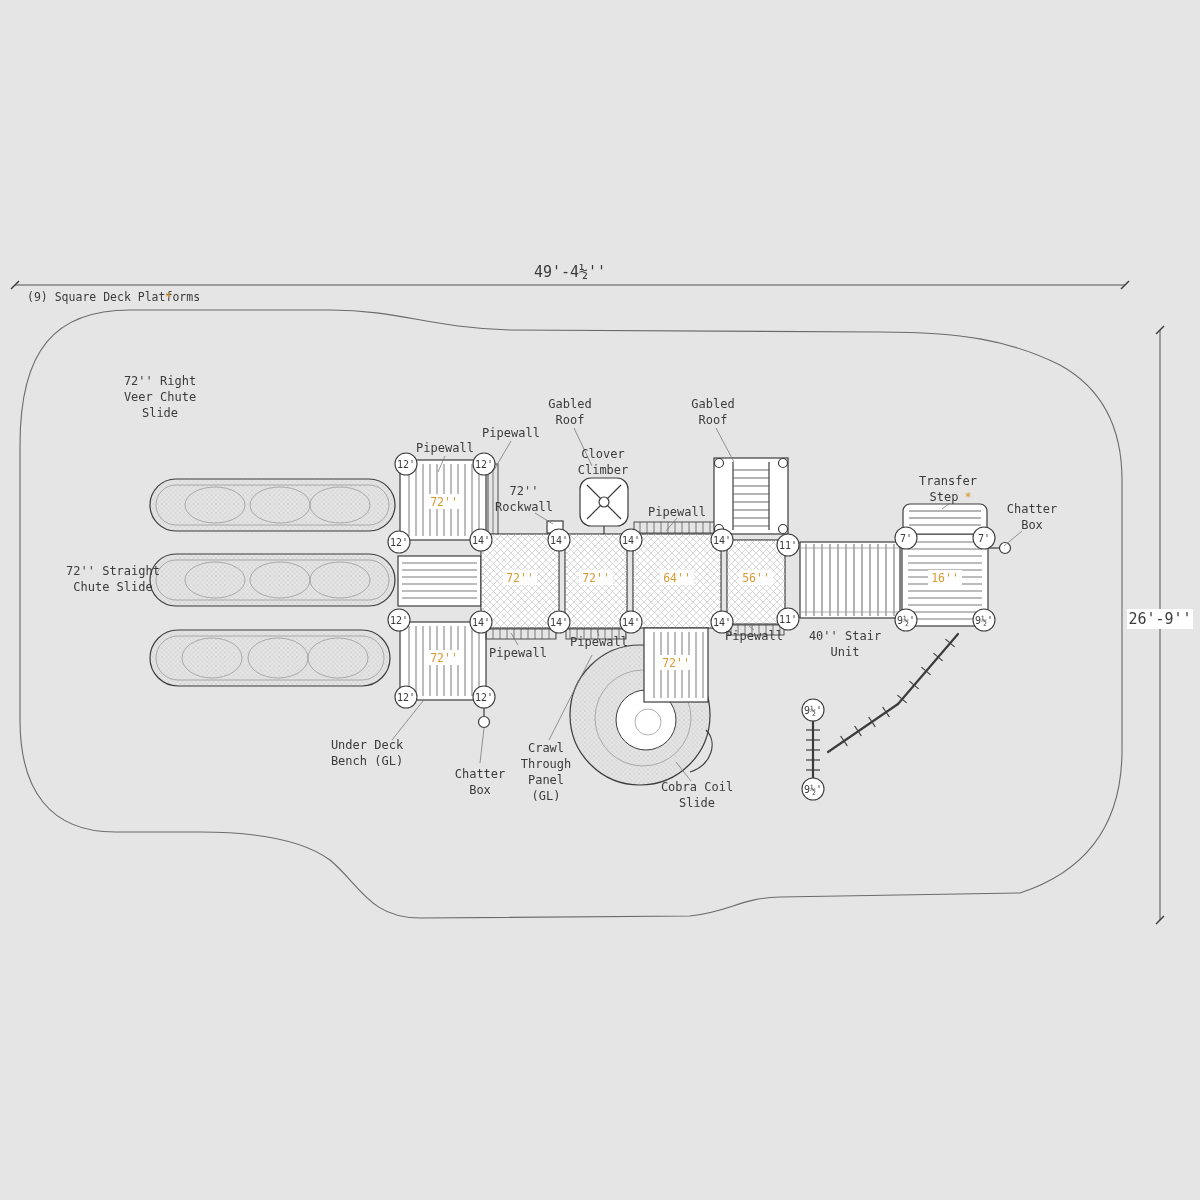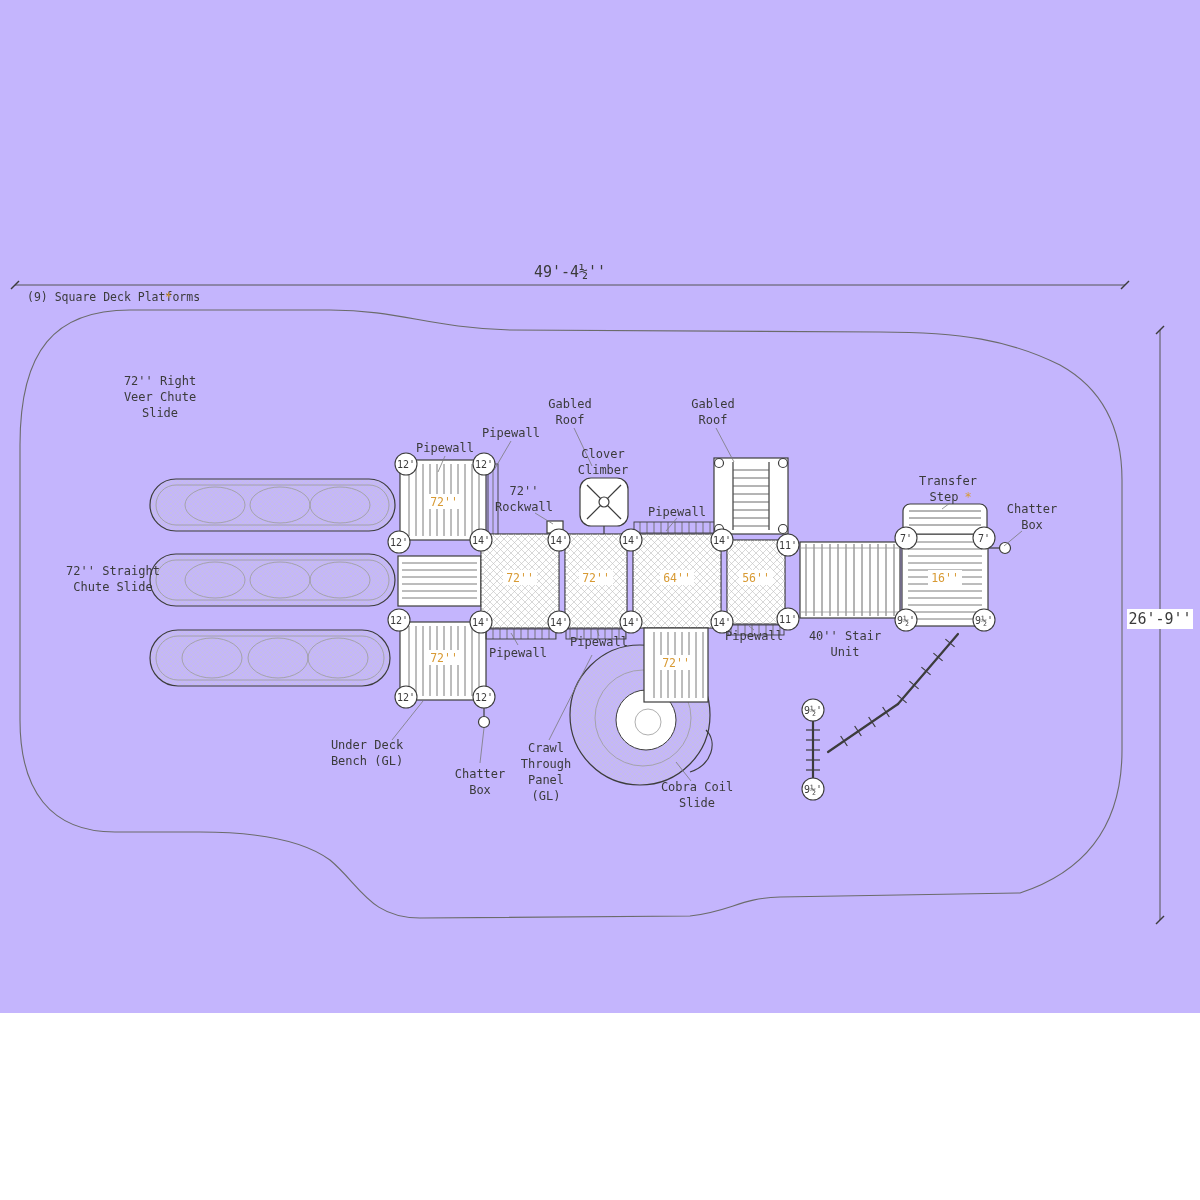--- a/index.html
+++ b/index.html
@@ -1,16 +1,16 @@
 <!DOCTYPE html>
 <html><head>
 <meta charset="utf-8">
 <style>
   html,body{margin:0;padding:0;background:#ffffff;}
-  .page{width:1200px;height:1013px;position:relative;background:#c4b5fd;overflow:hidden;}
+  .page{width:1200px;height:1200px;position:relative;background:#e5e5e5;overflow:hidden;}
   svg{display:block;}
   text{font-family:"DejaVu Sans Mono","Liberation Mono",monospace;fill:#3b3b3b;}
   .lbl{font-size:12px;text-anchor:middle;}
   .lbl-start{font-size:11.5px;text-anchor:start;}
   .dim{font-size:15px;text-anchor:middle;}
   .badgetxt{font-size:10px;text-anchor:middle;}
   .chiptxt{font-size:11.5px;text-anchor:middle;fill:#D89A33;}
   .accent{fill:#D89A33;}
   .outline{fill:none;stroke:#3c3c3c;stroke-width:1.2;}
   .soft{fill:none;stroke:#9a9a9a;stroke-width:0.8;}

